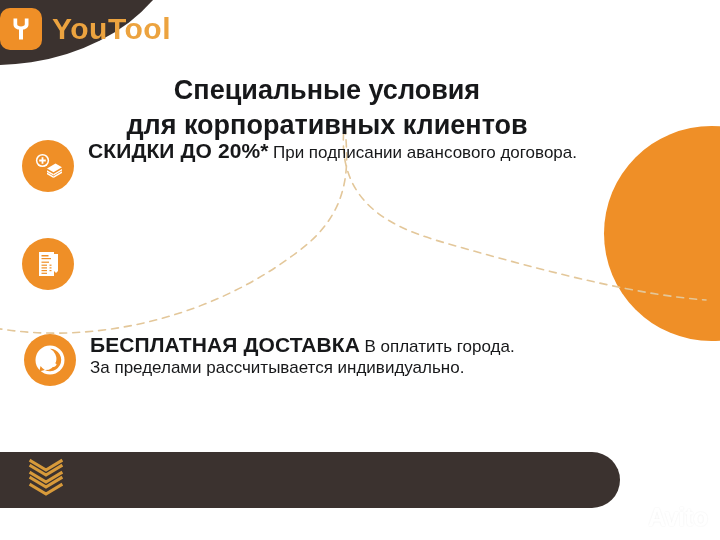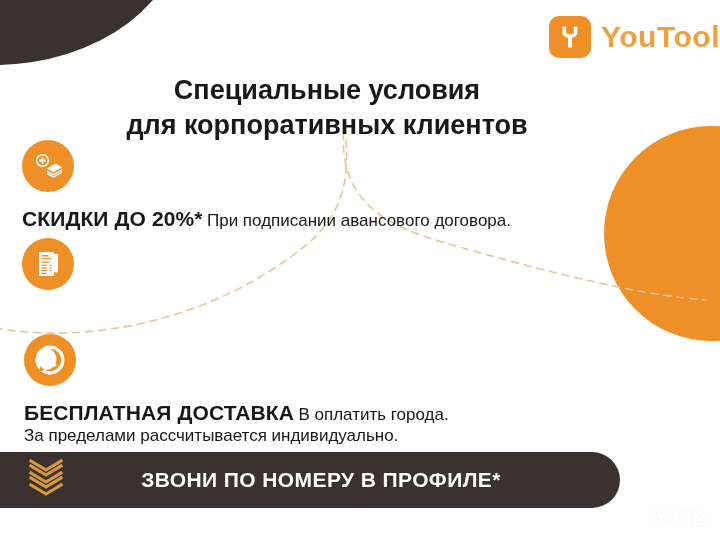--- a/index.html
+++ b/index.html
@@ -49,25 +49,25 @@
     top: 0;
     width: 720px;
     height: 540px;
     pointer-events: none;
   }
 
   
   .logo-row {
     position: absolute;
     left: 0;
-    top: 16px;
+    top: 8px;
     width: 720px;
     display: flex;
     align-items: center;
-    justify-content: flex-end;
+    justify-content: flex-start;
     gap: 10px;
   }
   .logo-mark {
     width: 42px;
     height: 42px;
     border-radius: 10px;
     background: #ef8f27;
     display: flex;
     align-items: center;
     justify-content: center;
@@ -92,21 +92,20 @@
     line-height: 1.3;
   }
   .headline .l2 { display: block; }
 
   
   .benefit {
     position: absolute;
     display: flex;
     align-items: flex-start;
     gap: 14px;
-    flex-direction: column;
   }
   .benefit .icon-circle {
     flex: 0 0 auto;
     width: 52px;
     height: 52px;
     border-radius: 50%;
     background: #ef8f27;
     display: flex;
     align-items: center;
     justify-content: center;
@@ -278,21 +277,20 @@
       <svg width="40" height="42" viewBox="0 0 40 42" aria-hidden="true">
         <g fill="none" stroke="#d79a3a" stroke-width="3.2" stroke-linecap="square">
           <polyline points="5,4 20,13 35,4"></polyline>
           <polyline points="5,9 20,18 35,9"></polyline>
           <polyline points="5,16 20,25 35,16"></polyline>
           <polyline points="5,21 20,30 35,21"></polyline>
           <polyline points="5,28 20,37 35,28"></polyline>
         </g>
       </svg>
     </span>
-    <span class="cta-label">ЗВОНИ ПО НОМЕРУ В ПРОФИЛЕ*</span>
   </div>
 
   <div class="avito-wm">
     <span class="avito-dots">
       <svg width="22" height="22" viewBox="0 0 22 22" aria-hidden="true">
         <circle cx="5" cy="6" r="4.2" fill="#ffffff"></circle>
         <circle cx="15.5" cy="4.5" r="3.2" fill="#ffffff"></circle>
         <circle cx="5.5" cy="16.5" r="3.4" fill="#ffffff"></circle>
         <circle cx="15" cy="15.5" r="4.6" fill="#ffffff"></circle>
       </svg>

